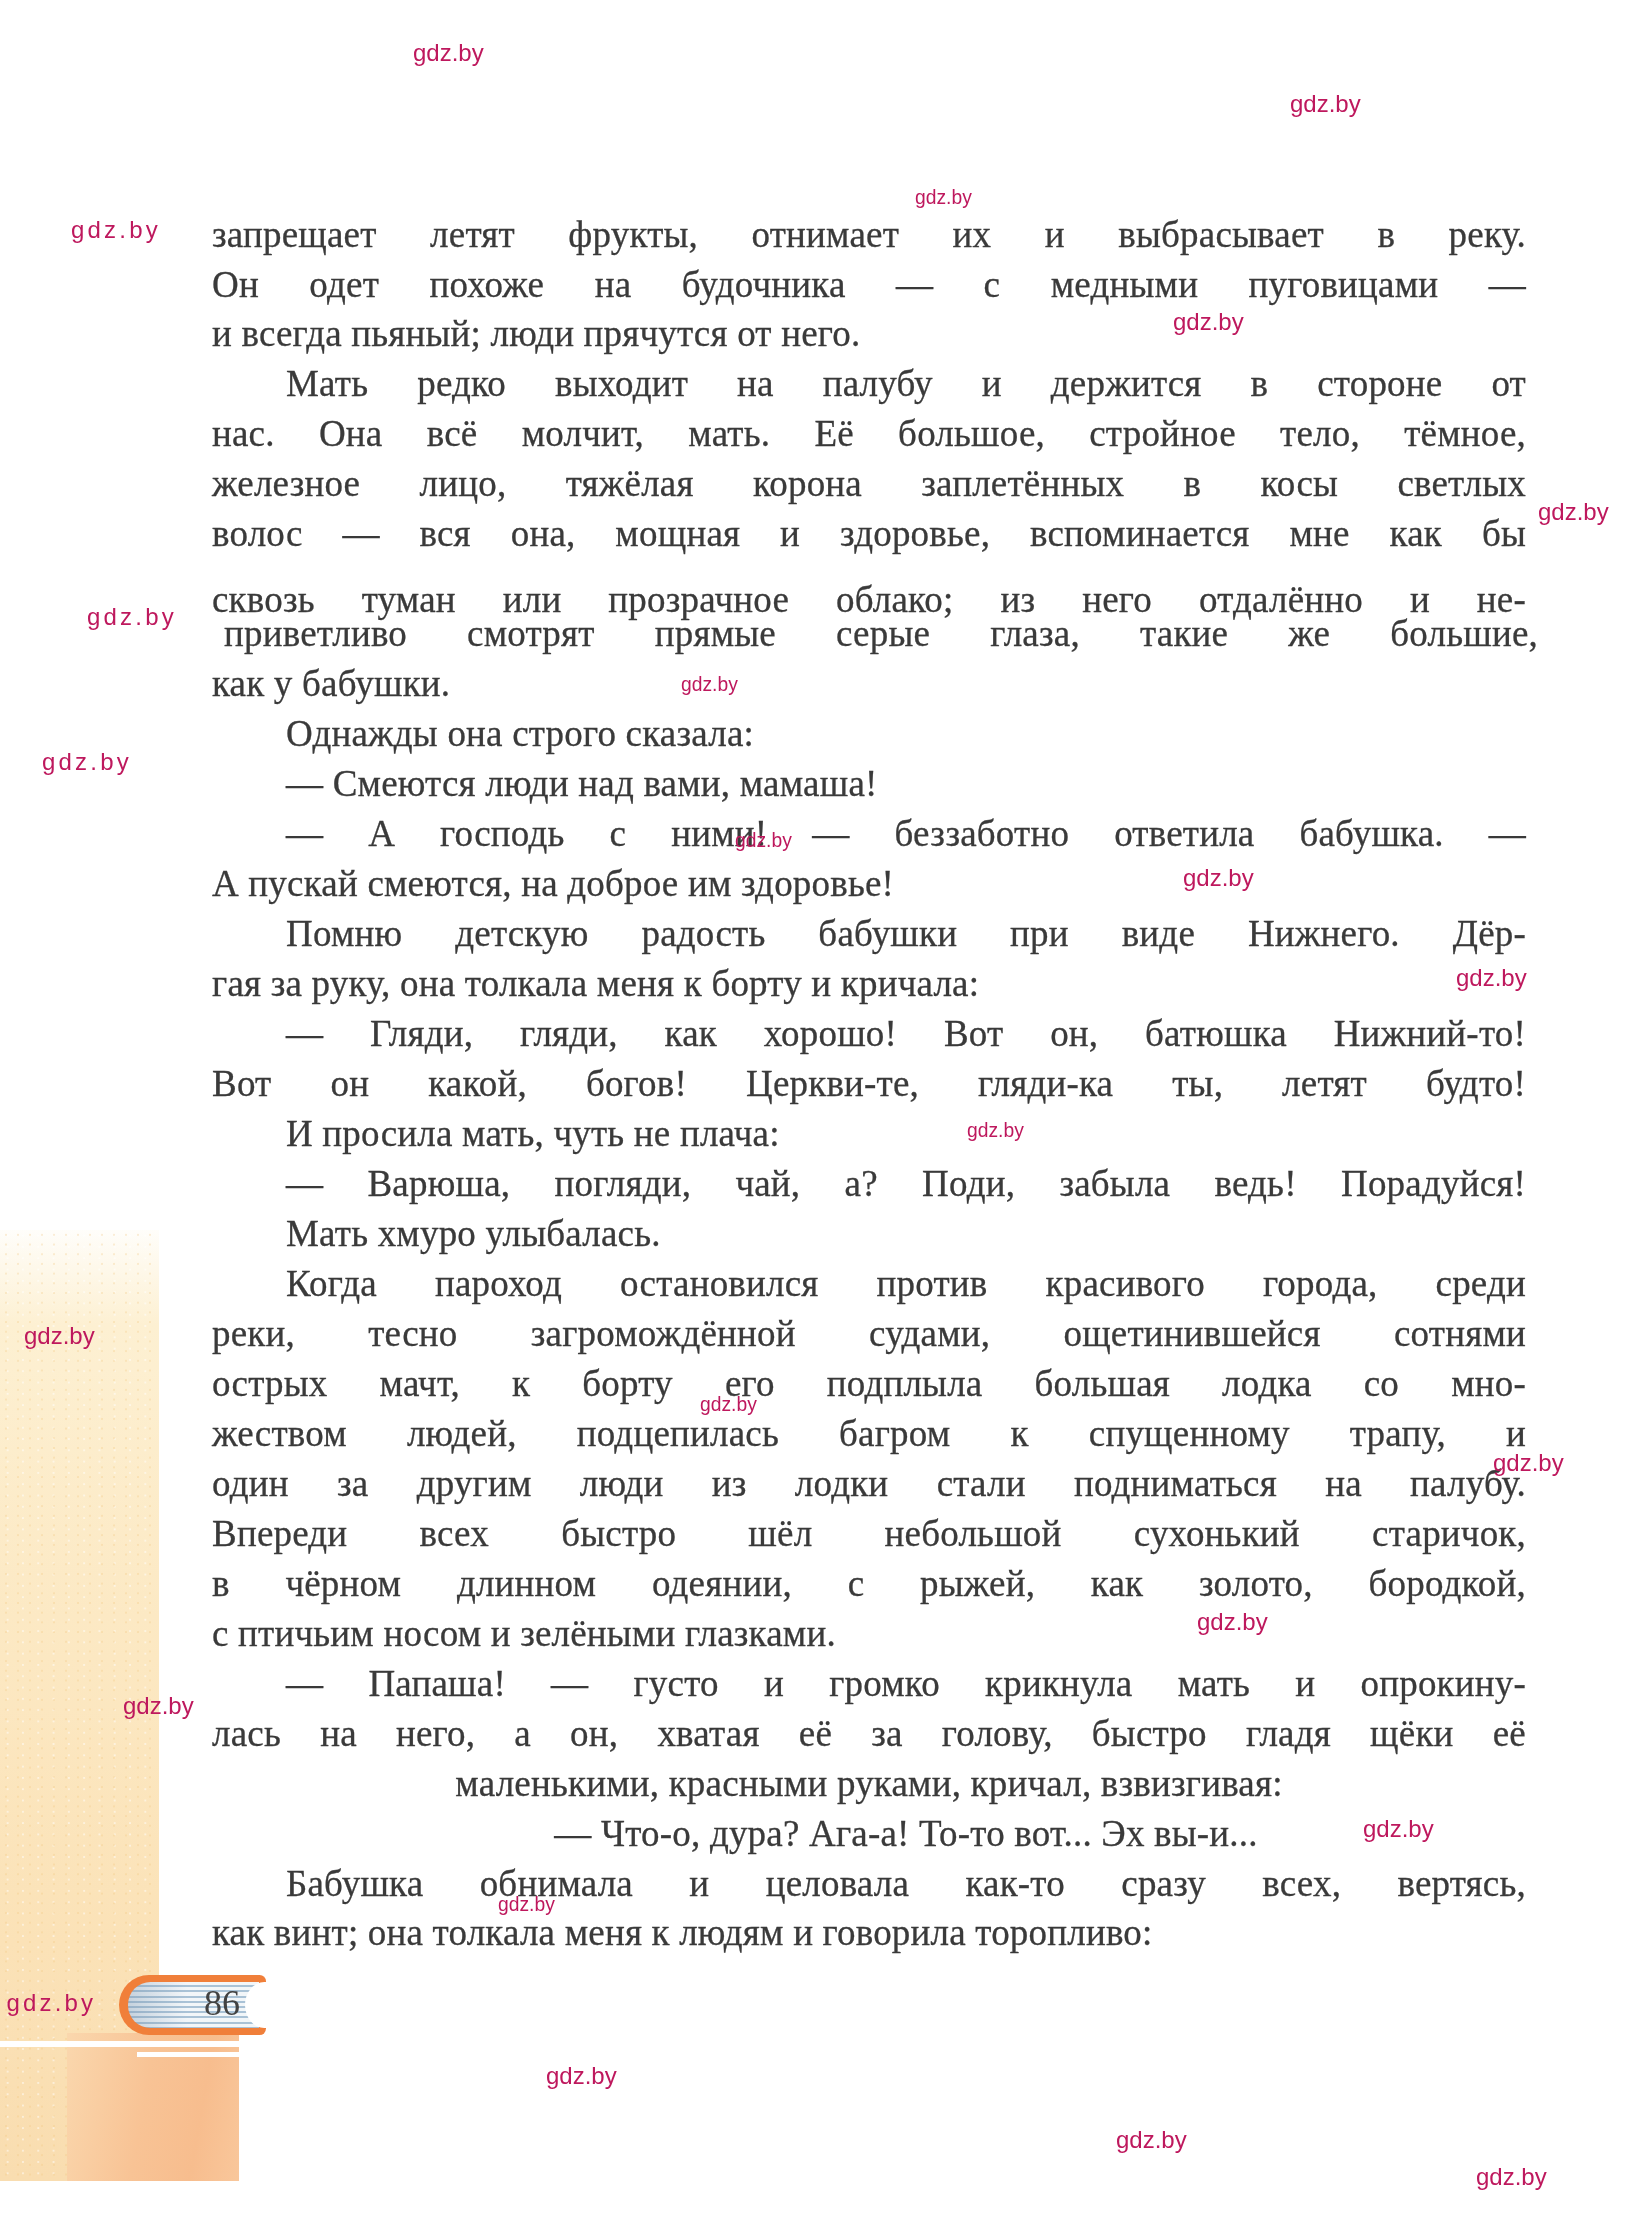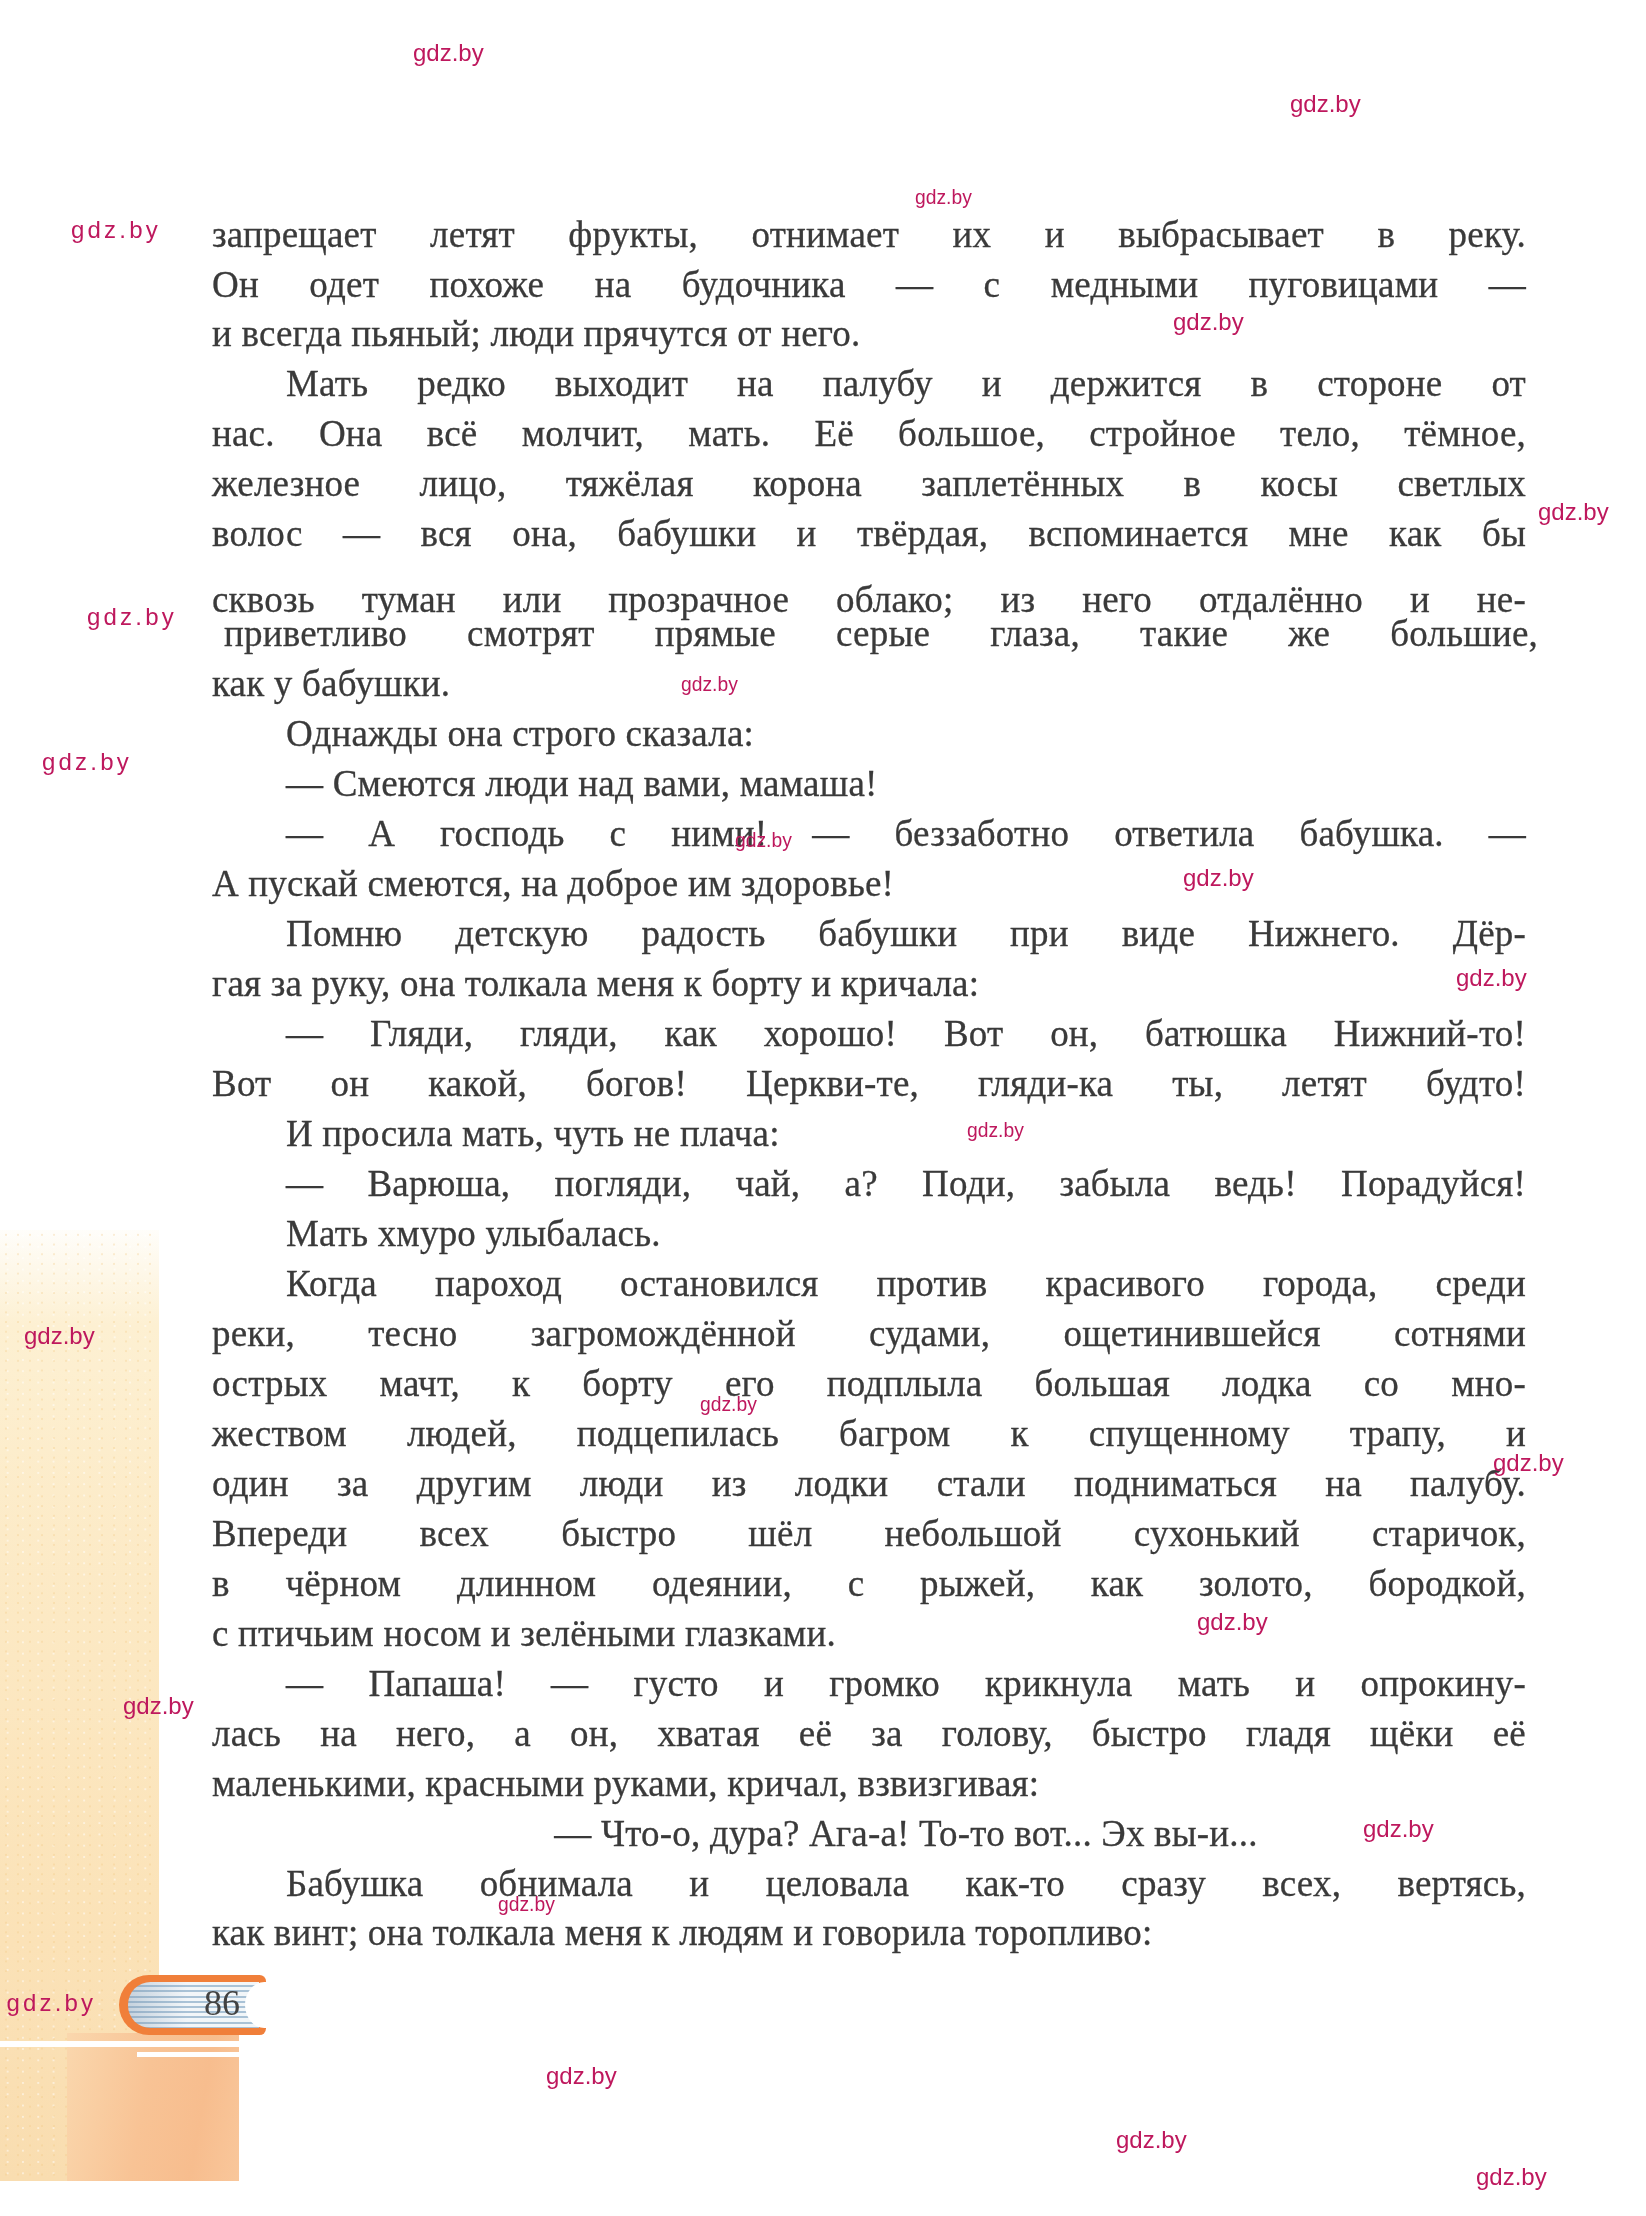--- a/index.html
+++ b/index.html
@@ -137,21 +137,21 @@
     <div class="book-num">86</div>
   </div>
 
   <div id="text-layer">
       <div class="text-line just" style="top: 210px;">запрещает летят фрукты, отнимает их и выбрасывает в реку.</div>
       <div class="text-line just" style="top: 260px;">Он одет похоже на будочника — с медными пуговицами —</div>
       <div class="text-line" style="top: 309px;">и всегда пьяный; люди прячутся от него.</div>
       <div class="text-line just ind" style="top: 359px;">Мать редко выходит на палубу и держится в стороне от</div>
       <div class="text-line just" style="top: 409px;">нас. Она всё молчит, мать. Её большое, стройное тело, тёмное,</div>
       <div class="text-line just" style="top: 459px;">железное лицо, тяжёлая корона заплетённых в косы светлых</div>
-      <div class="text-line just" style="top: 509px;">волос — вся она, бабушки и твёрдая, вспоминается мне как бы</div>
+      <div class="text-line just" style="top: 509px;">волос — вся она, мощная и здоровье, вспоминается мне как бы</div>
       <div class="text-line just" style="top: 559px; margin-top: 16px;">сквозь туман или прозрачное облако; из него отдалённо и не-</div>
       <div class="text-line just" style="top: 609px; margin-left: 12px;">приветливо смотрят прямые серые глаза, такие же большие,</div>
       <div class="text-line" style="top: 659px;">как у бабушки.</div>
       <div class="text-line ind" style="top: 709px;">Однажды она строго сказала:</div>
       <div class="text-line ind" style="top: 759px;">— Смеются люди над вами, мамаша!</div>
       <div class="text-line just ind" style="top: 809px;">— А господь с ними! — беззаботно ответила бабушка. —</div>
       <div class="text-line" style="top: 859px;">А пускай смеются, на доброе им здоровье!</div>
       <div class="text-line just ind" style="top: 909px;">Помню детскую радость бабушки при виде Нижнего. Дёр-</div>
       <div class="text-line" style="top: 959px;">гая за руку, она толкала меня к борту и кричала:</div>
       <div class="text-line just ind" style="top: 1009px;">— Гляди, гляди, как хорошо! Вот он, батюшка Нижний-то!</div>
@@ -162,21 +162,21 @@
       <div class="text-line just ind" style="top: 1259px;">Когда пароход остановился против красивого города, среди</div>
       <div class="text-line just" style="top: 1309px;">реки, тесно загромождённой судами, ощетинившейся сотнями</div>
       <div class="text-line just" style="top: 1359px;">острых мачт, к борту его подплыла большая лодка со мно-</div>
       <div class="text-line just" style="top: 1409px;">жеством людей, подцепилась багром к спущенному трапу, и</div>
       <div class="text-line just" style="top: 1459px;">один за другим люди из лодки стали подниматься на палубу.</div>
       <div class="text-line just" style="top: 1509px;">Впереди всех быстро шёл небольшой сухонький старичок,</div>
       <div class="text-line just" style="top: 1559px;">в чёрном длинном одеянии, с рыжей, как золото, бородкой,</div>
       <div class="text-line" style="top: 1609px;">с птичьим носом и зелёными глазками.</div>
       <div class="text-line just ind" style="top: 1659px;">— Папаша! — густо и громко крикнула мать и опрокину-</div>
       <div class="text-line just" style="top: 1709px;">лась на него, а он, хватая её за голову, быстро гладя щёки её</div>
-      <div class="text-line" style="top: 1759px;">маленькими, красными руками, кричал, взвизгивая:</div>
+      <div class="text-line" style="top: 1759px; text-align: center;">маленькими, красными руками, кричал, взвизгивая:</div>
       <div class="text-line ind" style="top: 1809px; text-align: center;">— Что-о, дура? Ага-а! То-то вот... Эх вы-и...</div>
       <div class="text-line just ind" style="top: 1859px;">Бабушка обнимала и целовала как-то сразу всех, вертясь,</div>
       <div class="text-line" style="top: 1908px;">как винт; она толкала меня к людям и говорила торопливо:</div>
     </div>
   <div id="wm-layer">
       <div class="wm" style="left: 413px; top: 39px; font-size: 24px;">gdz.by</div>
       <div class="wm" style="left: 1290px; top: 90px; font-size: 24px;">gdz.by</div>
       <div class="wm" style="left: 915px; top: 187px; font-size: 19.3px;">gdz.by</div>
       <div class="wm sp" style="left: 71px; top: 216px; font-size: 24px;">gdz.by</div>
       <div class="wm" style="left: 1173px; top: 308px; font-size: 24px;">gdz.by</div>

